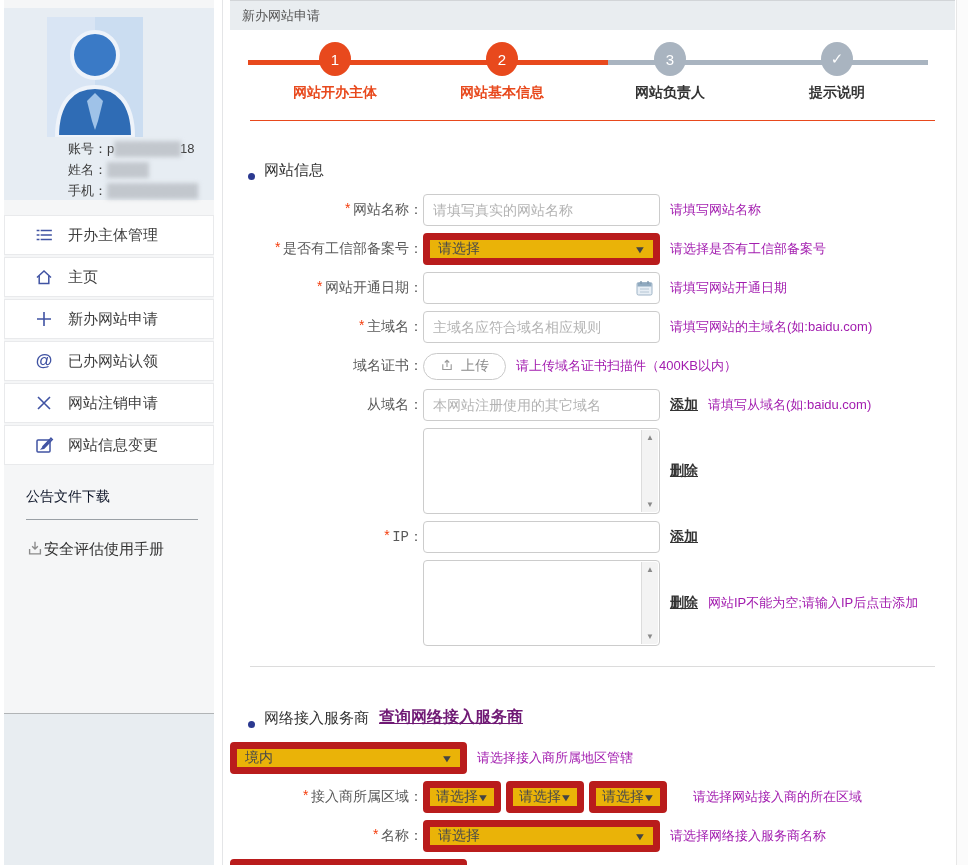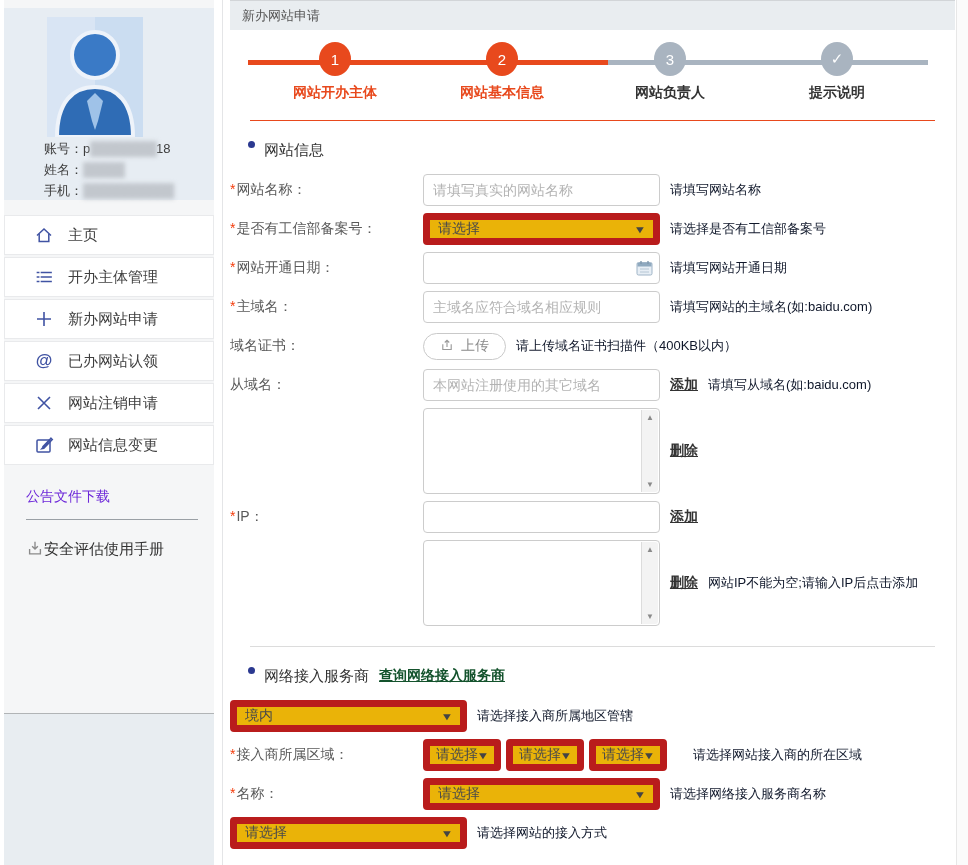--- a/index.html
+++ b/index.html
@@ -8,34 +8,34 @@
   body { position:relative; }
 
   
   .sidebar { position:absolute; left:0; top:0; width:223px; height:865px;
              background:#fff; border-right:1px solid #e4e5e7; }
   .sidebar-inner { position:absolute; left:4px; top:0; width:210px; height:865px;
                    background:#f5f6f7; }
   .profile-card { position:absolute; left:0; top:8px; width:210px; height:192px;
                   background:#e7edf3; }
   .avatar { position:absolute; left:43px; top:9px; width:96px; height:120px; }
-  .profile-lines { position:absolute; left:40px; top:130px; font-size:13px;
+  .profile-lines { position:absolute; left:64px; top:130px; font-size:13px;
                    color:#3d3d3d; line-height:21px; white-space:nowrap; }
   .redacted { filter:blur(2px); color:#c2c7cd; letter-spacing:-1px; }
 
   .menu { position:absolute; left:0; top:215px; width:210px; }
   .menu-item { height:40px; margin-bottom:2px; background:#fff;
                border:1px solid #e9eaec; display:flex; align-items:center;
                cursor:pointer; }
   .menu-item .micon { width:24px; margin-left:27px; display:flex;
                       justify-content:center; align-items:center; }
   .menu-item .mlabel { margin-left:12px; font-size:15px; color:#3f3f3f; }
 
   .dl-block { position:absolute; left:22px; top:488px; width:172px; }
-  .dl-title { font-size:14px; color:#6d28d9; padding-bottom:13px;
+  .dl-title { font-size:14px; color:#0f172a; padding-bottom:13px;
               border-bottom:1px solid #9aa0a5; }
   .manual-row { margin-top:19px; display:flex; align-items:center; 
                 font-size:15px; color:#333; cursor:pointer; }
 
   .sidebar-footer { position:absolute; left:0; top:713px; width:210px; height:152px;
                     background:#e8edf1; border-top:1px solid #b1b4b6; }
 
   
   .main { position:absolute; left:230px; top:0; width:725px; height:865px; background:#fff; }
   .breadcrumb-bar { height:30px; background:#e9edf0; border-top:1px solid #d2d5d8;
@@ -51,39 +51,39 @@
   .step.done .dot { background:#e8491d; }
   .step.todo .dot { background:#a9b4c0; }
   .step .slabel { margin-top:8px; font-size:14px; font-weight:700; }
   .step.done .slabel { color:#e8491d; }
   .step.todo .slabel { color:#333; }
   .step1 { left:35px; } .step2 { left:202px; } .step3 { left:370px; } .step4 { left:537px; }
 
   .orange-divider { margin:16px 20px 0 20px; border-top:1px solid #e8491d; }
   .gray-divider   { margin:20px 20px 0 20px; border-top:1px solid #dcdcdc; }
 
-  .section-title { margin:20px 0 14px 18px; display:flex; align-items:flex-start;
+  .section-title { margin:40px 0 14px 18px; display:flex; align-items:flex-end;
                    font-size:15px; color:#333; }
   .bullet { width:7px; height:7px; border-radius:50%; background:#2b3990; margin-right:9px; }
-  .inline-link { margin-left:10px; font-size:14px; font-weight:700; color:#14532d;
+  .inline-link { margin-left:10px; font-size:16px; font-weight:700; color:#701a75;
                  text-decoration:underline; cursor:pointer; }
 
   .frow { display:flex; align-items:center; margin-bottom:7px; min-height:32px; }
-  .flabel { width:193px; font-size:14px; color:#595959; flex:none; }
+  .flabel { width:193px; text-align:right; font-size:14px; color:#595959; flex:none;font-family:Liberation Mono, monospace; }
   .req { color:#f43b0a; margin-right:1px; }
   .ctrl { width:237px; flex:none; position:relative; }
   input.txt { width:100%; height:32px; border:1px solid #ccc; border-radius:4px;
               padding:0 9px; font-size:14px; color:#555; outline:none; background:#fff;
               font-family:"Liberation Sans", sans-serif; }
   input.txt::placeholder { color:#b3b3b3; }
   .selectbox { height:32px; border:7px solid #b91c1c; border-radius:4px; background:#eab308;
                display:flex; align-items:center; justify-content:space-between;
                padding:0 8px; font-size:14px; color:#4a4a4a; cursor:pointer; }
   .selectbox .arr { font-size:10px; color:#444; transform:scaleX(1.3); }
-  .hint { margin-left:10px; font-size:13px; color:#0f172a; white-space:nowrap; }
+  .hint { margin-left:10px; font-size:13px; color:#a21caf; white-space:nowrap; }
   .action-link { margin-left:10px; font-size:14px; font-weight:700; color:#333;
                  text-decoration:underline; white-space:nowrap; cursor:pointer; }
   .cal-ic { position:absolute; right:7px; top:8px; }
 
   .upload-btn { display:inline-flex; align-items:center; gap:7px; height:27px;
                 padding:0 16px; border:1px solid #c9c9c9; border-radius:15px;
                 background:#fff; color:#8a8a8a; font-size:14px; cursor:pointer; }
 
   .listbox { width:237px; height:86px; border:1px solid #ccc; border-radius:4px;
              background:#fff; position:relative; flex:none; }
@@ -118,35 +118,35 @@
       <div class="profile-lines">
         <div><span>账号：</span><span>p</span><span class="redacted">████████</span><span>18</span></div>
         <div><span>姓名：</span><span class="redacted">█████</span></div>
         <div><span>手机：</span><span class="redacted">███████████</span></div>
       </div>
     </div>
 
     <div class="menu">
       <div class="menu-item">
         <span class="micon">
+          <svg width="20" height="20" viewBox="0 0 20 20" fill="none" stroke="#4053a3" stroke-width="1.7" stroke-linecap="square">
+            <path d="M7.5 5.5 H17 M7.5 10 H17 M7.5 14.5 H17"></path>
+              <path d="M3.5 5.5 H4.6 M3.5 10 H4.6 M3.5 14.5 H4.6"></path>
+          </svg>
+          </span>
+        <span class="mlabel">开办主体管理</span>
+      </div>
+      <div class="menu-item">
+        <span class="micon">
           <svg width="20" height="20" viewBox="0 0 20 20" fill="none" stroke="#4053a3" stroke-width="1.5">
             <path d="M3 10.5 L10 4 L17 10.5"></path>
               <path d="M5.2 9 V16.5 H14.8 V9"></path>
           </svg>
           </span>
         <span class="mlabel">主页</span>
-      </div>
-      <div class="menu-item">
-        <span class="micon">
-          <svg width="20" height="20" viewBox="0 0 20 20" fill="none" stroke="#4053a3" stroke-width="1.7" stroke-linecap="square">
-            <path d="M7.5 5.5 H17 M7.5 10 H17 M7.5 14.5 H17"></path>
-              <path d="M3.5 5.5 H4.6 M3.5 10 H4.6 M3.5 14.5 H4.6"></path>
-          </svg>
-          </span>
-        <span class="mlabel">开办主体管理</span>
       </div>
       <div class="menu-item">
         <span class="micon">
           <svg width="20" height="20" viewBox="0 0 20 20" fill="none" stroke="#4053a3" stroke-width="1.6">
             <path d="M10 3 V17 M3 10 H17"></path>
           </svg>
           </span>
         <span class="mlabel">新办网站申请</span>
       </div>
       <div class="menu-item">

